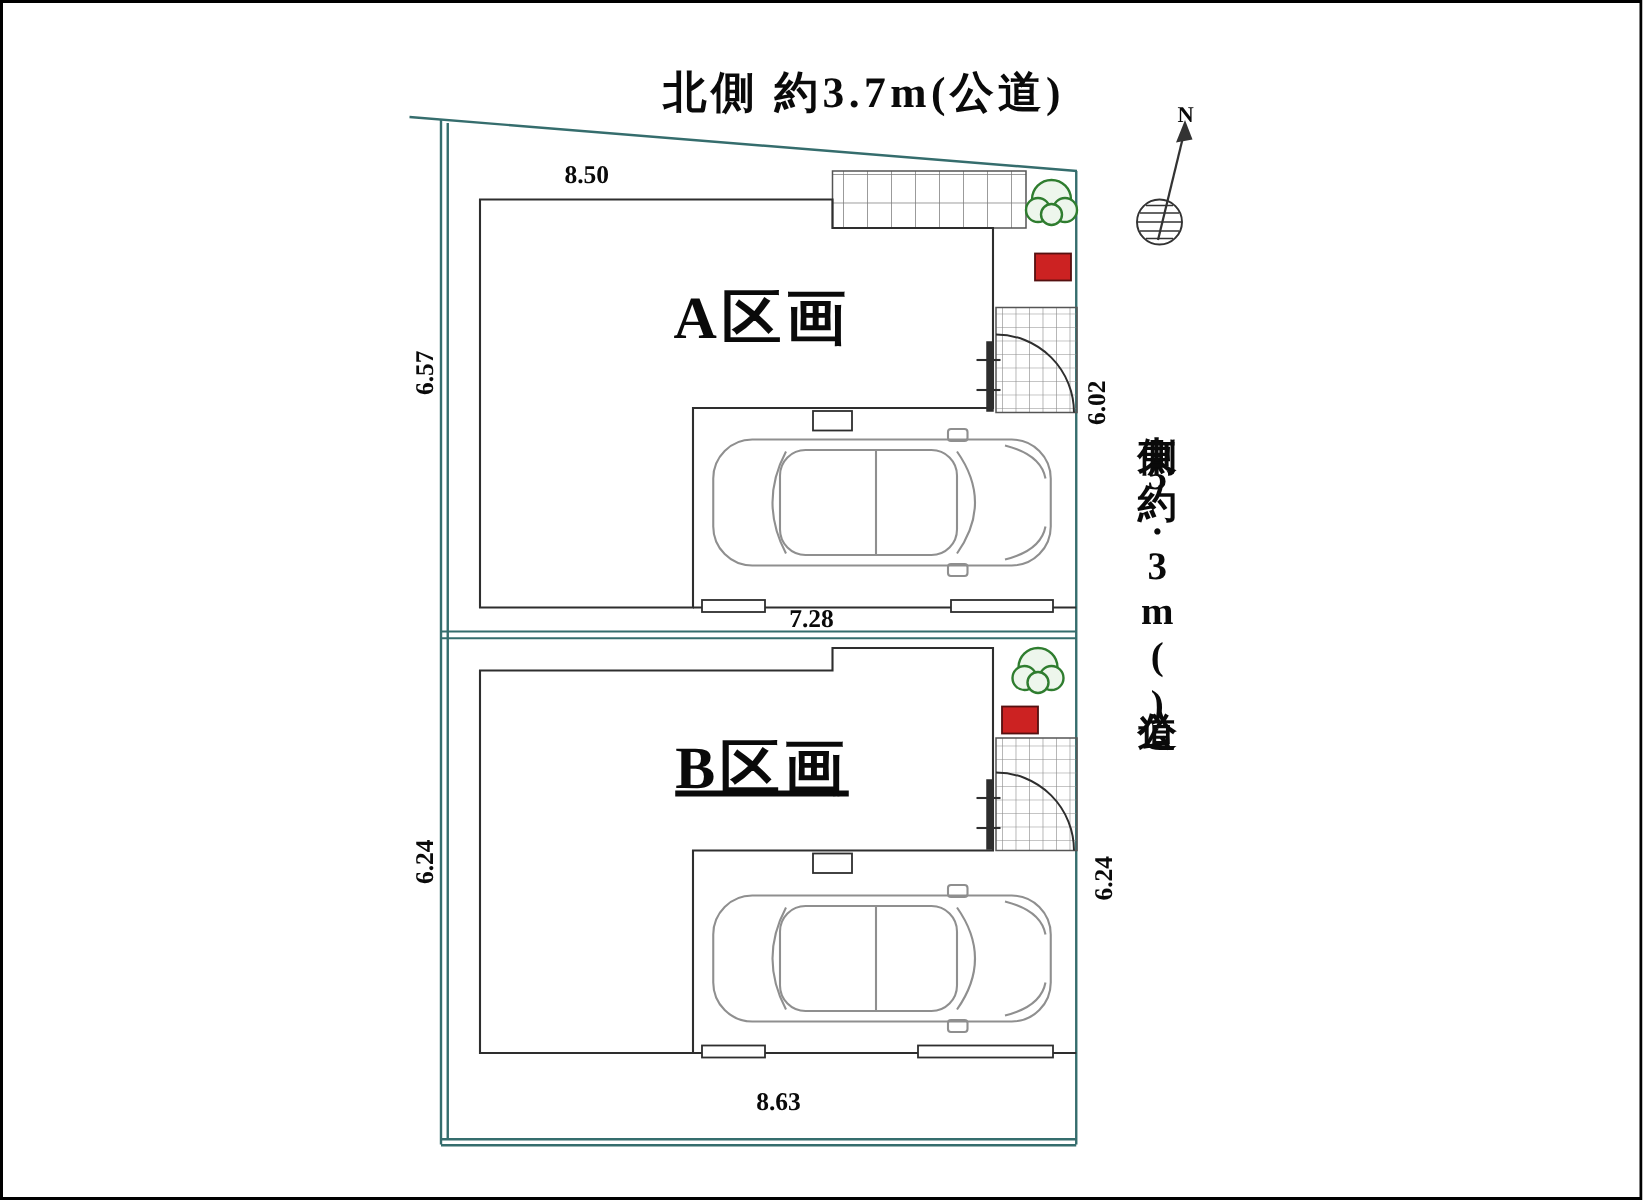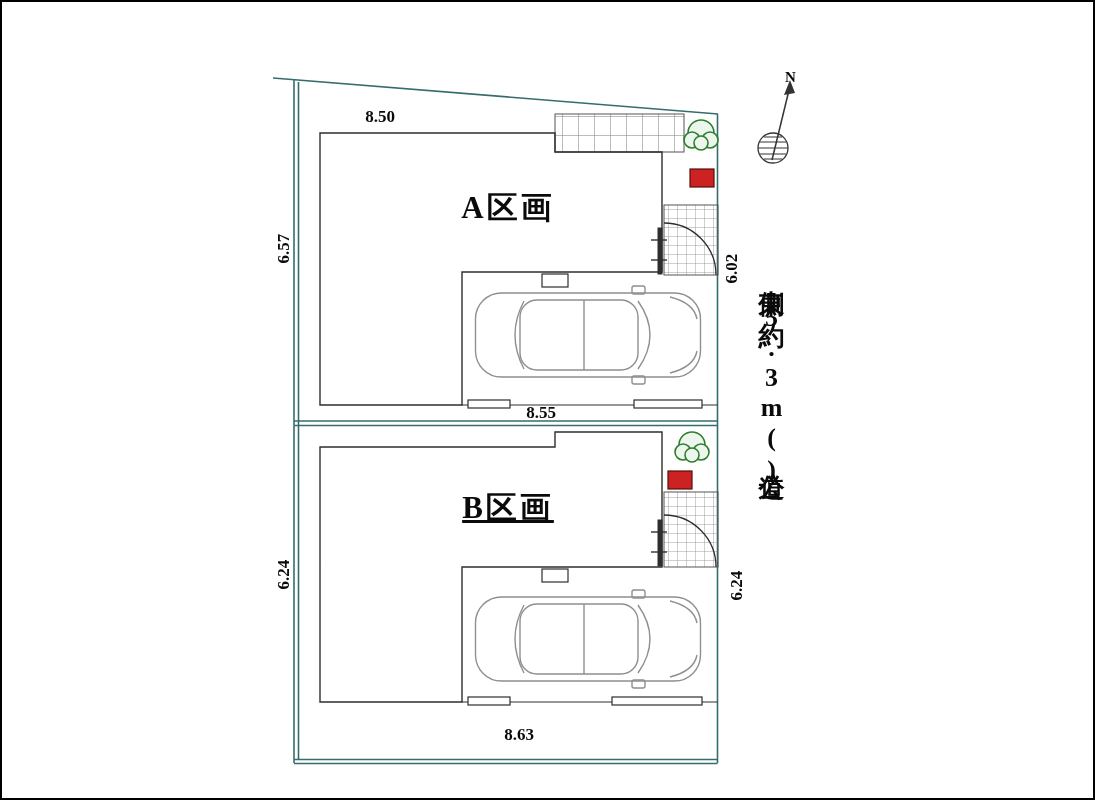--- a/index.html
+++ b/index.html
@@ -10,21 +10,21 @@
   }
   .plan-svg{position:absolute;left:0;top:0;width:1095px;height:800px;}
   .lbl{position:absolute;color:#0a0a0a;font-weight:bold;white-space:nowrap;line-height:1;}
   .north-road{left:440px;top:46px;font-size:29px;letter-spacing:3px;}
   .east-road{
     left:756px;top:268px;font-size:26px;letter-spacing:1px;
     writing-mode:vertical-rl;text-orientation:upright;
   }
   .dim{font-size:17px;width:52px;text-align:center;}
   .rot{transform:rotate(-90deg);transform-origin:center center;}
-  .lot-name{font-size:31px;letter-spacing:3px;width:150px;text-align:center;}
+  .lot-name{font-size:40px;letter-spacing:3px;width:150px;text-align:center;}
   .compass-n{left:783px;top:68px;font-size:15px;font-weight:bold;}
 </style>
 </head>
 <body>
 
 <div class="stage">
 
   <svg class="plan-svg" viewBox="0 0 1095 800" xmlns="http://www.w3.org/2000/svg">
     <defs>
       <pattern id="tileBig" width="16" height="19" patternUnits="userSpaceOnUse">
@@ -125,30 +125,31 @@
         <line x1="758" y1="140" x2="784" y2="140"></line>
         <line x1="756" y1="146" x2="786" y2="146"></line>
         <line x1="758" y1="152" x2="784" y2="152"></line>
         <line x1="762" y1="157" x2="780" y2="157"></line>
       </g>
       <line x1="788" y1="84" x2="770" y2="158" stroke="#333" stroke-width="1.5"></line>
       <polygon points="788,78 782,93 793,91" fill="#333"></polygon>
     </g>
   </svg>
 
+  <div class="lbl north-road">北側 約3.7m(公道)</div>
 
   <div class="lbl east-road">東側 約5.3m(公道)</div>
 
   <div class="lbl compass-n">N</div>
 
   <div class="lbl lot-name" style="left:431px;top:190px;">A区画</div>
   <div class="lbl lot-name" style="left:431px;top:490px;text-decoration:underline;">B区画</div>
 
-  <div class="lbl dim" style="left:352px;top:106px;">8.50</div>
+  <div class="lbl dim" style="left:352px;top:106px;text-align:right;">8.50</div>
   <div class="lbl dim rot" style="left:255px;top:238px;">6.57</div>
   <div class="lbl dim rot" style="left:703px;top:258px;">6.02</div>
-  <div class="lbl dim" style="left:513px;top:402px;">8.55</div>
+  <div class="lbl dim" style="left:513px;top:402px;">7.28</div>
 
   <div class="lbl dim rot" style="left:255px;top:564px;">6.24</div>
   <div class="lbl dim rot" style="left:708px;top:575px;">6.24</div>
   <div class="lbl dim" style="left:491px;top:706px;margin-top:18px;">8.63</div>
 
 </div>
 
 </body></html>

